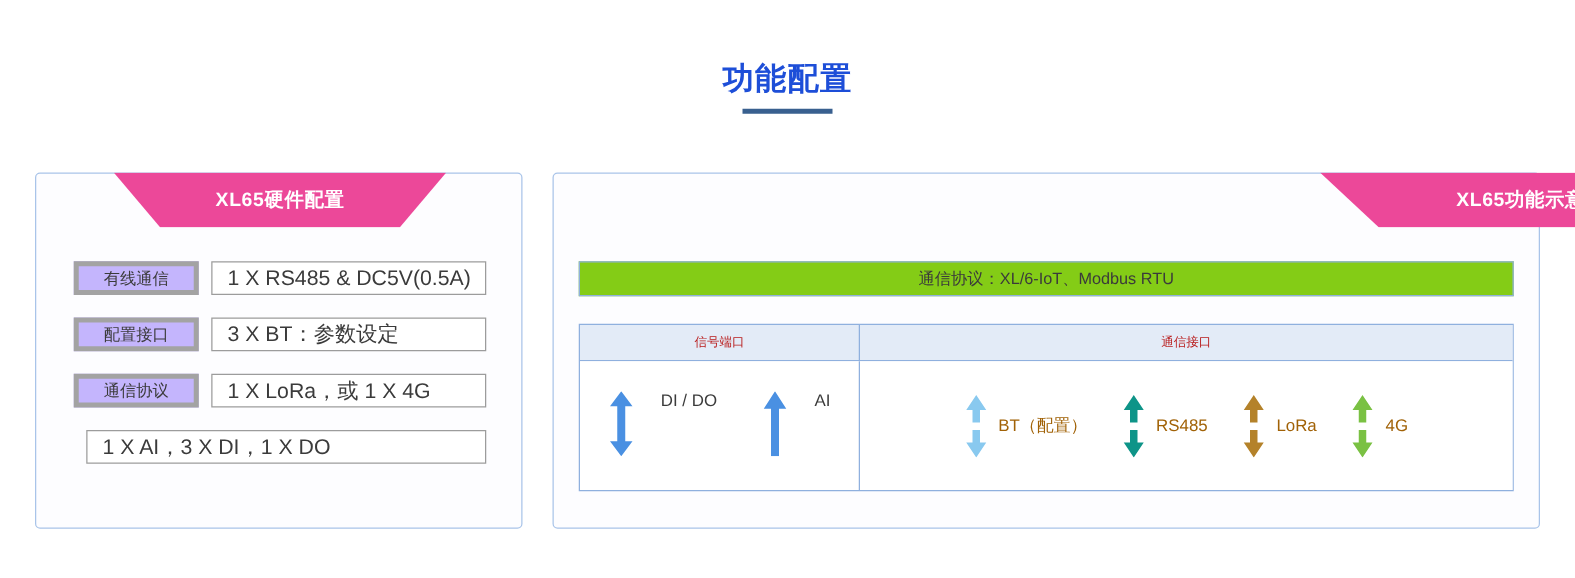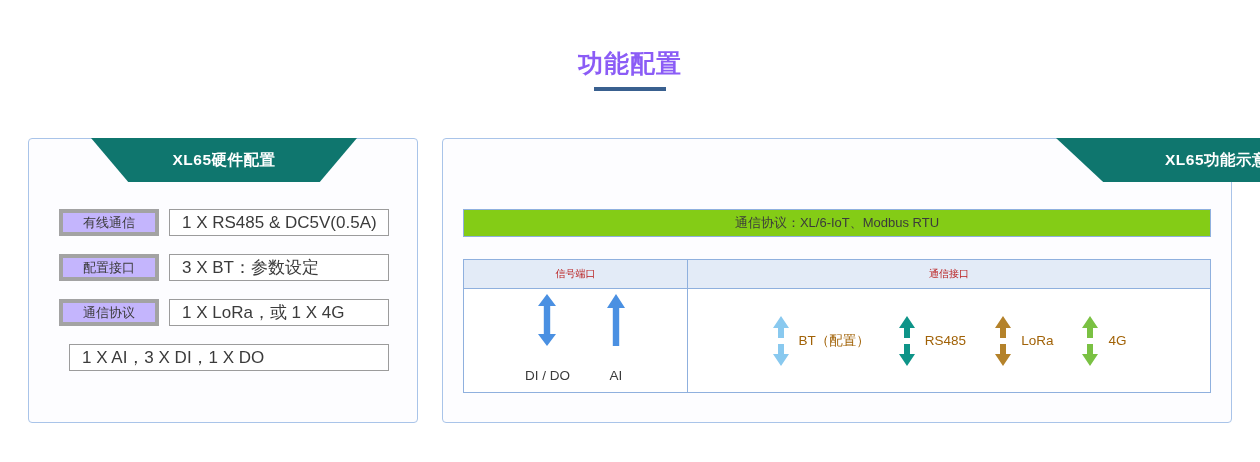--- a/index.html
+++ b/index.html
@@ -20,21 +20,21 @@
   .page-title-wrap {
     position: absolute;
     top: 48px;
     left: 0;
     width: 1260px;
     text-align: center;
   }
   .page-title {
     font-size: 25px;
     font-weight: bold;
-    color: #8b5cf6;
+    color: #1d4ed8;
     letter-spacing: 1px;
     line-height: 30px;
   }
   .title-underline {
     width: 72px;
     height: 4px;
     background: #39608f;
     margin: 9px auto 0 auto;
   }
 
@@ -47,21 +47,21 @@
     box-sizing: border-box;
   }
   .panel-left  { left: 28px;  top: 138px; width: 390px;  height: 285px; }
   .panel-right { left: 442px; top: 138px; width: 790px;  height: 285px; }
 
   
   .banner {
     position: absolute;
     top: -1px;
     height: 44px;
-    background: #0f766e;
+    background: #ec4899;
     color: #ffffff;
     font-size: 15.5px;
     font-weight: bold;
     letter-spacing: 0.5px;
     display: flex;
     align-items: center;
     justify-content: center;
     -webkit-clip-path: polygon(0 0, 100% 0, 86% 100%, 14% 100%);
     clip-path: polygon(0 0, 100% 0, 86% 100%, 14% 100%);
   }
@@ -164,22 +164,22 @@
     height: 100%;
     display: flex;
     align-items: center;
     justify-content: center;
     gap: 36px;
     padding-bottom: 4px;
     box-sizing: border-box;
   }
   .signal-item {
     display: flex;
-    flex-direction: column;
-    align-items: center;
+    flex-direction: row;
+    align-items: flex-start;
     gap: 22px;
   }
   .signal-item .sig-label {
     font-size: 13.5px;
     color: #3b3b3b;
     white-space: nowrap;
   }
 
   
   .comm-group {

